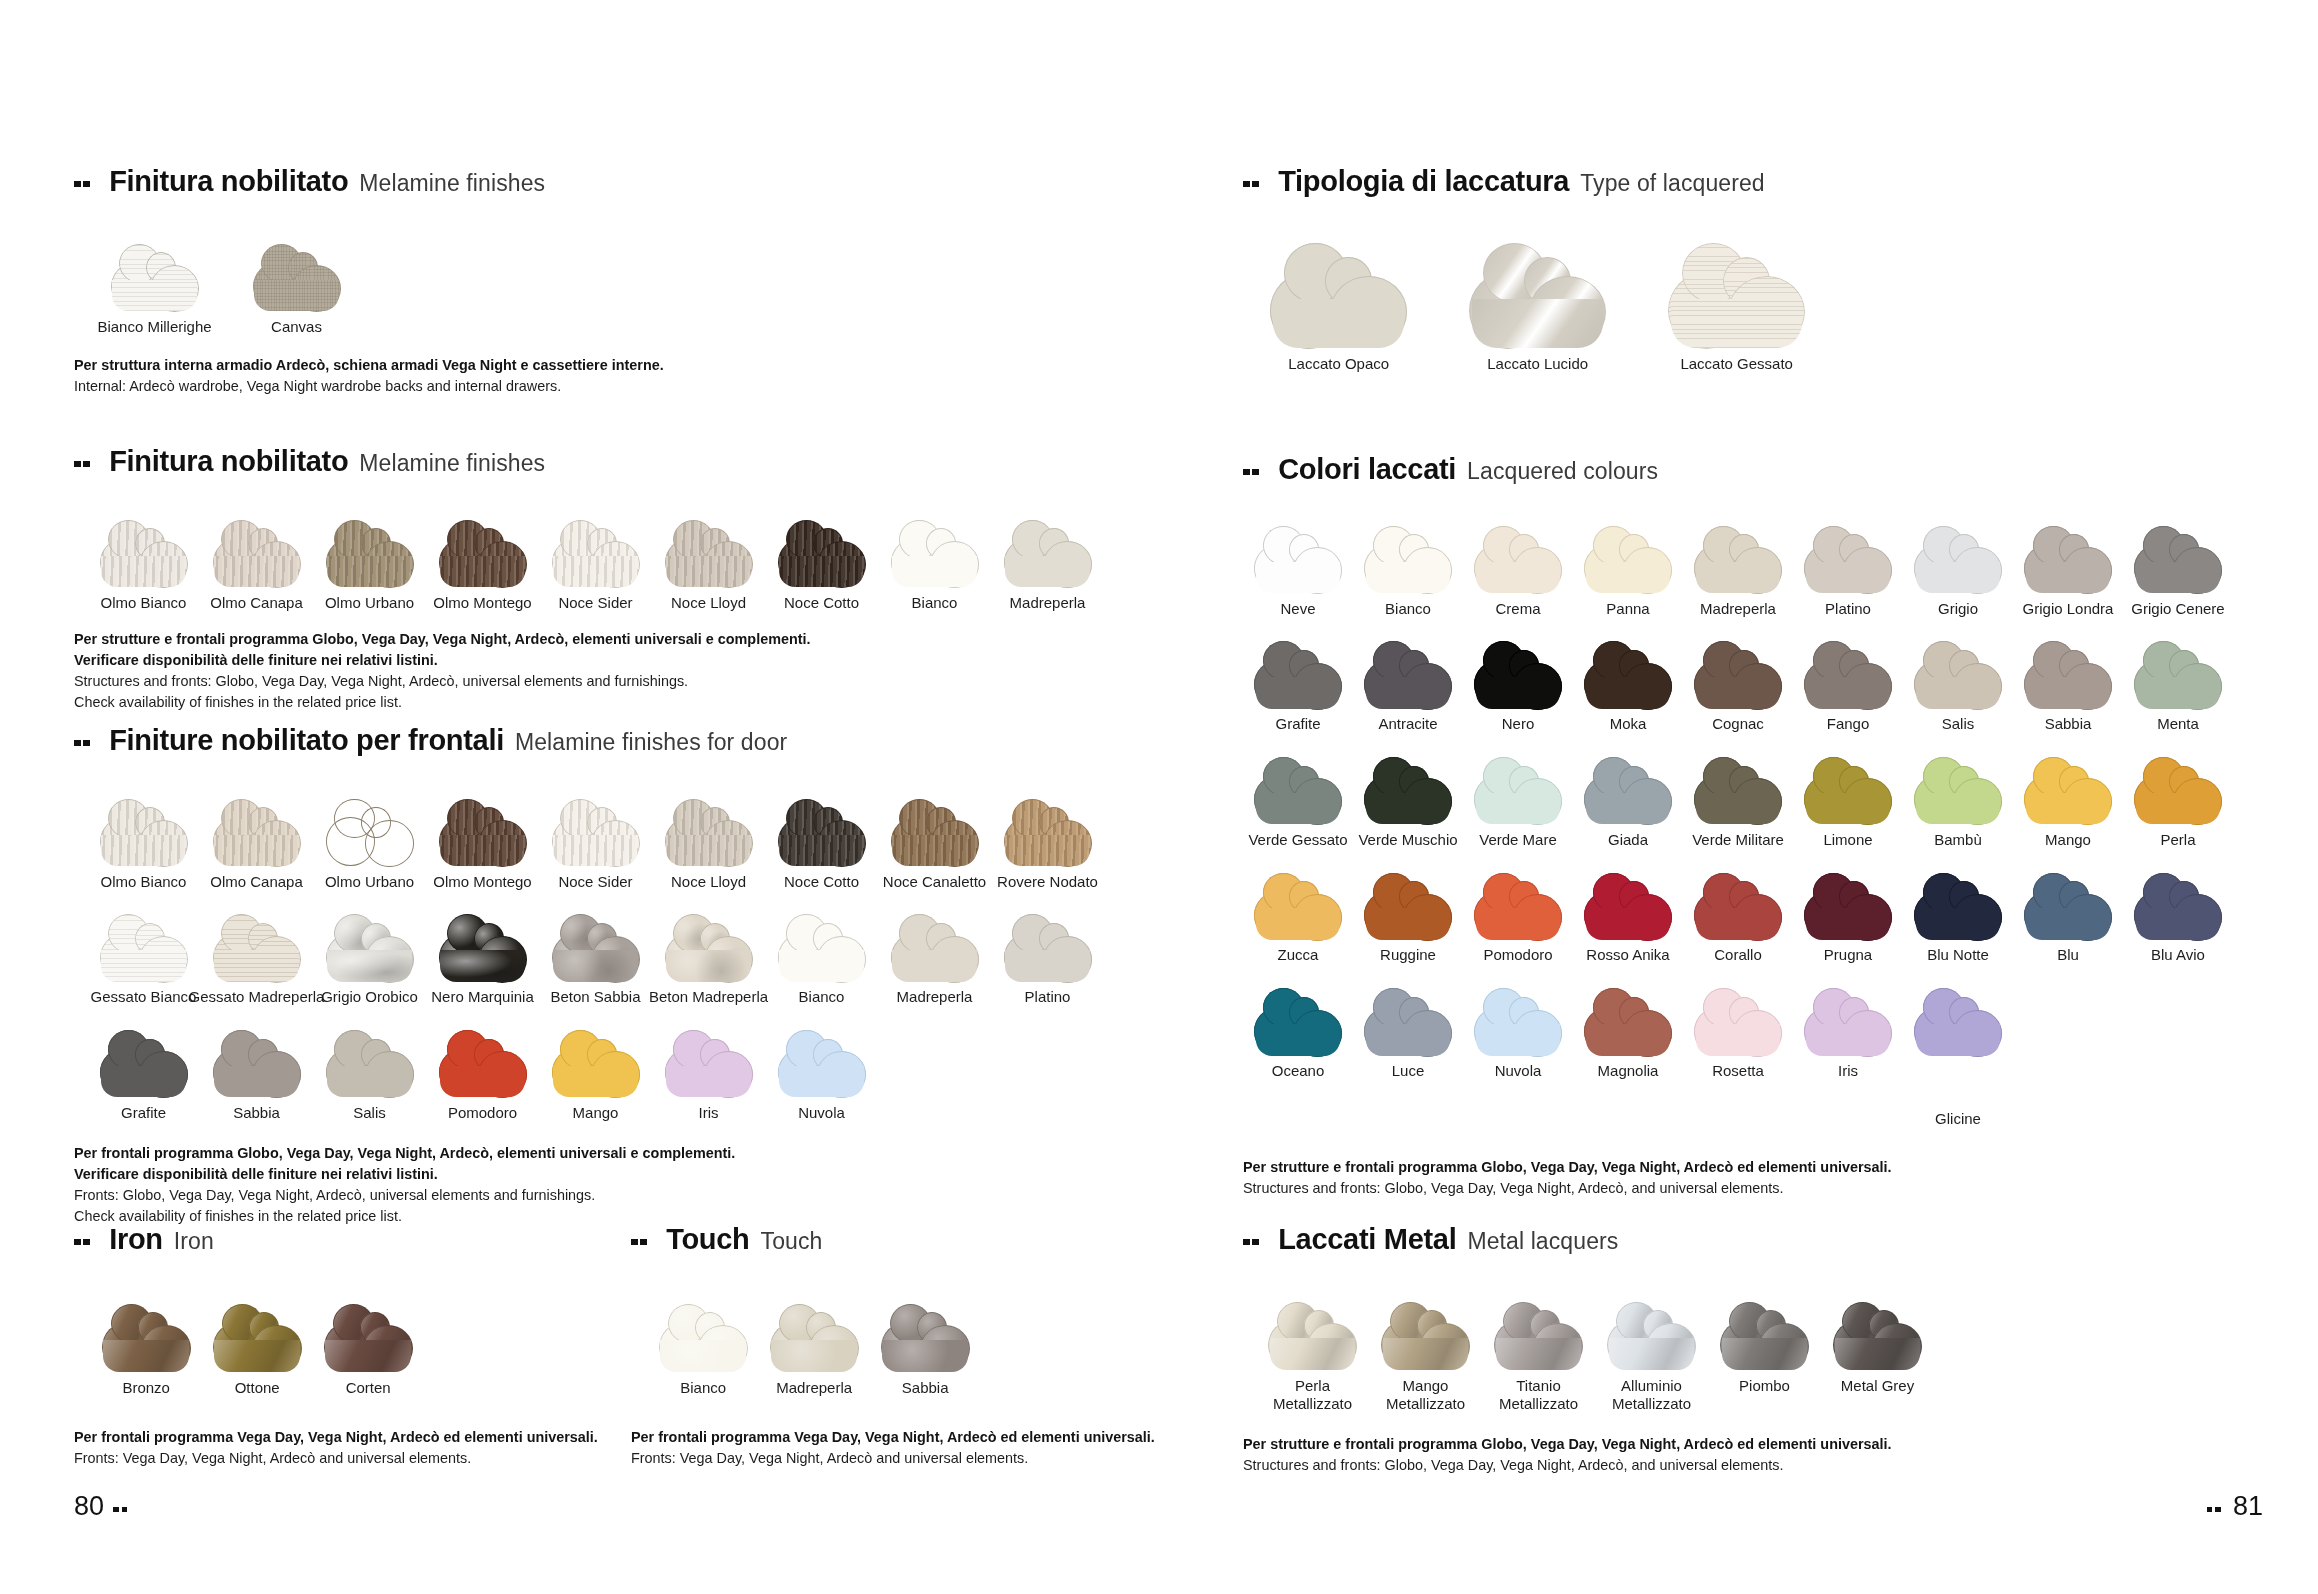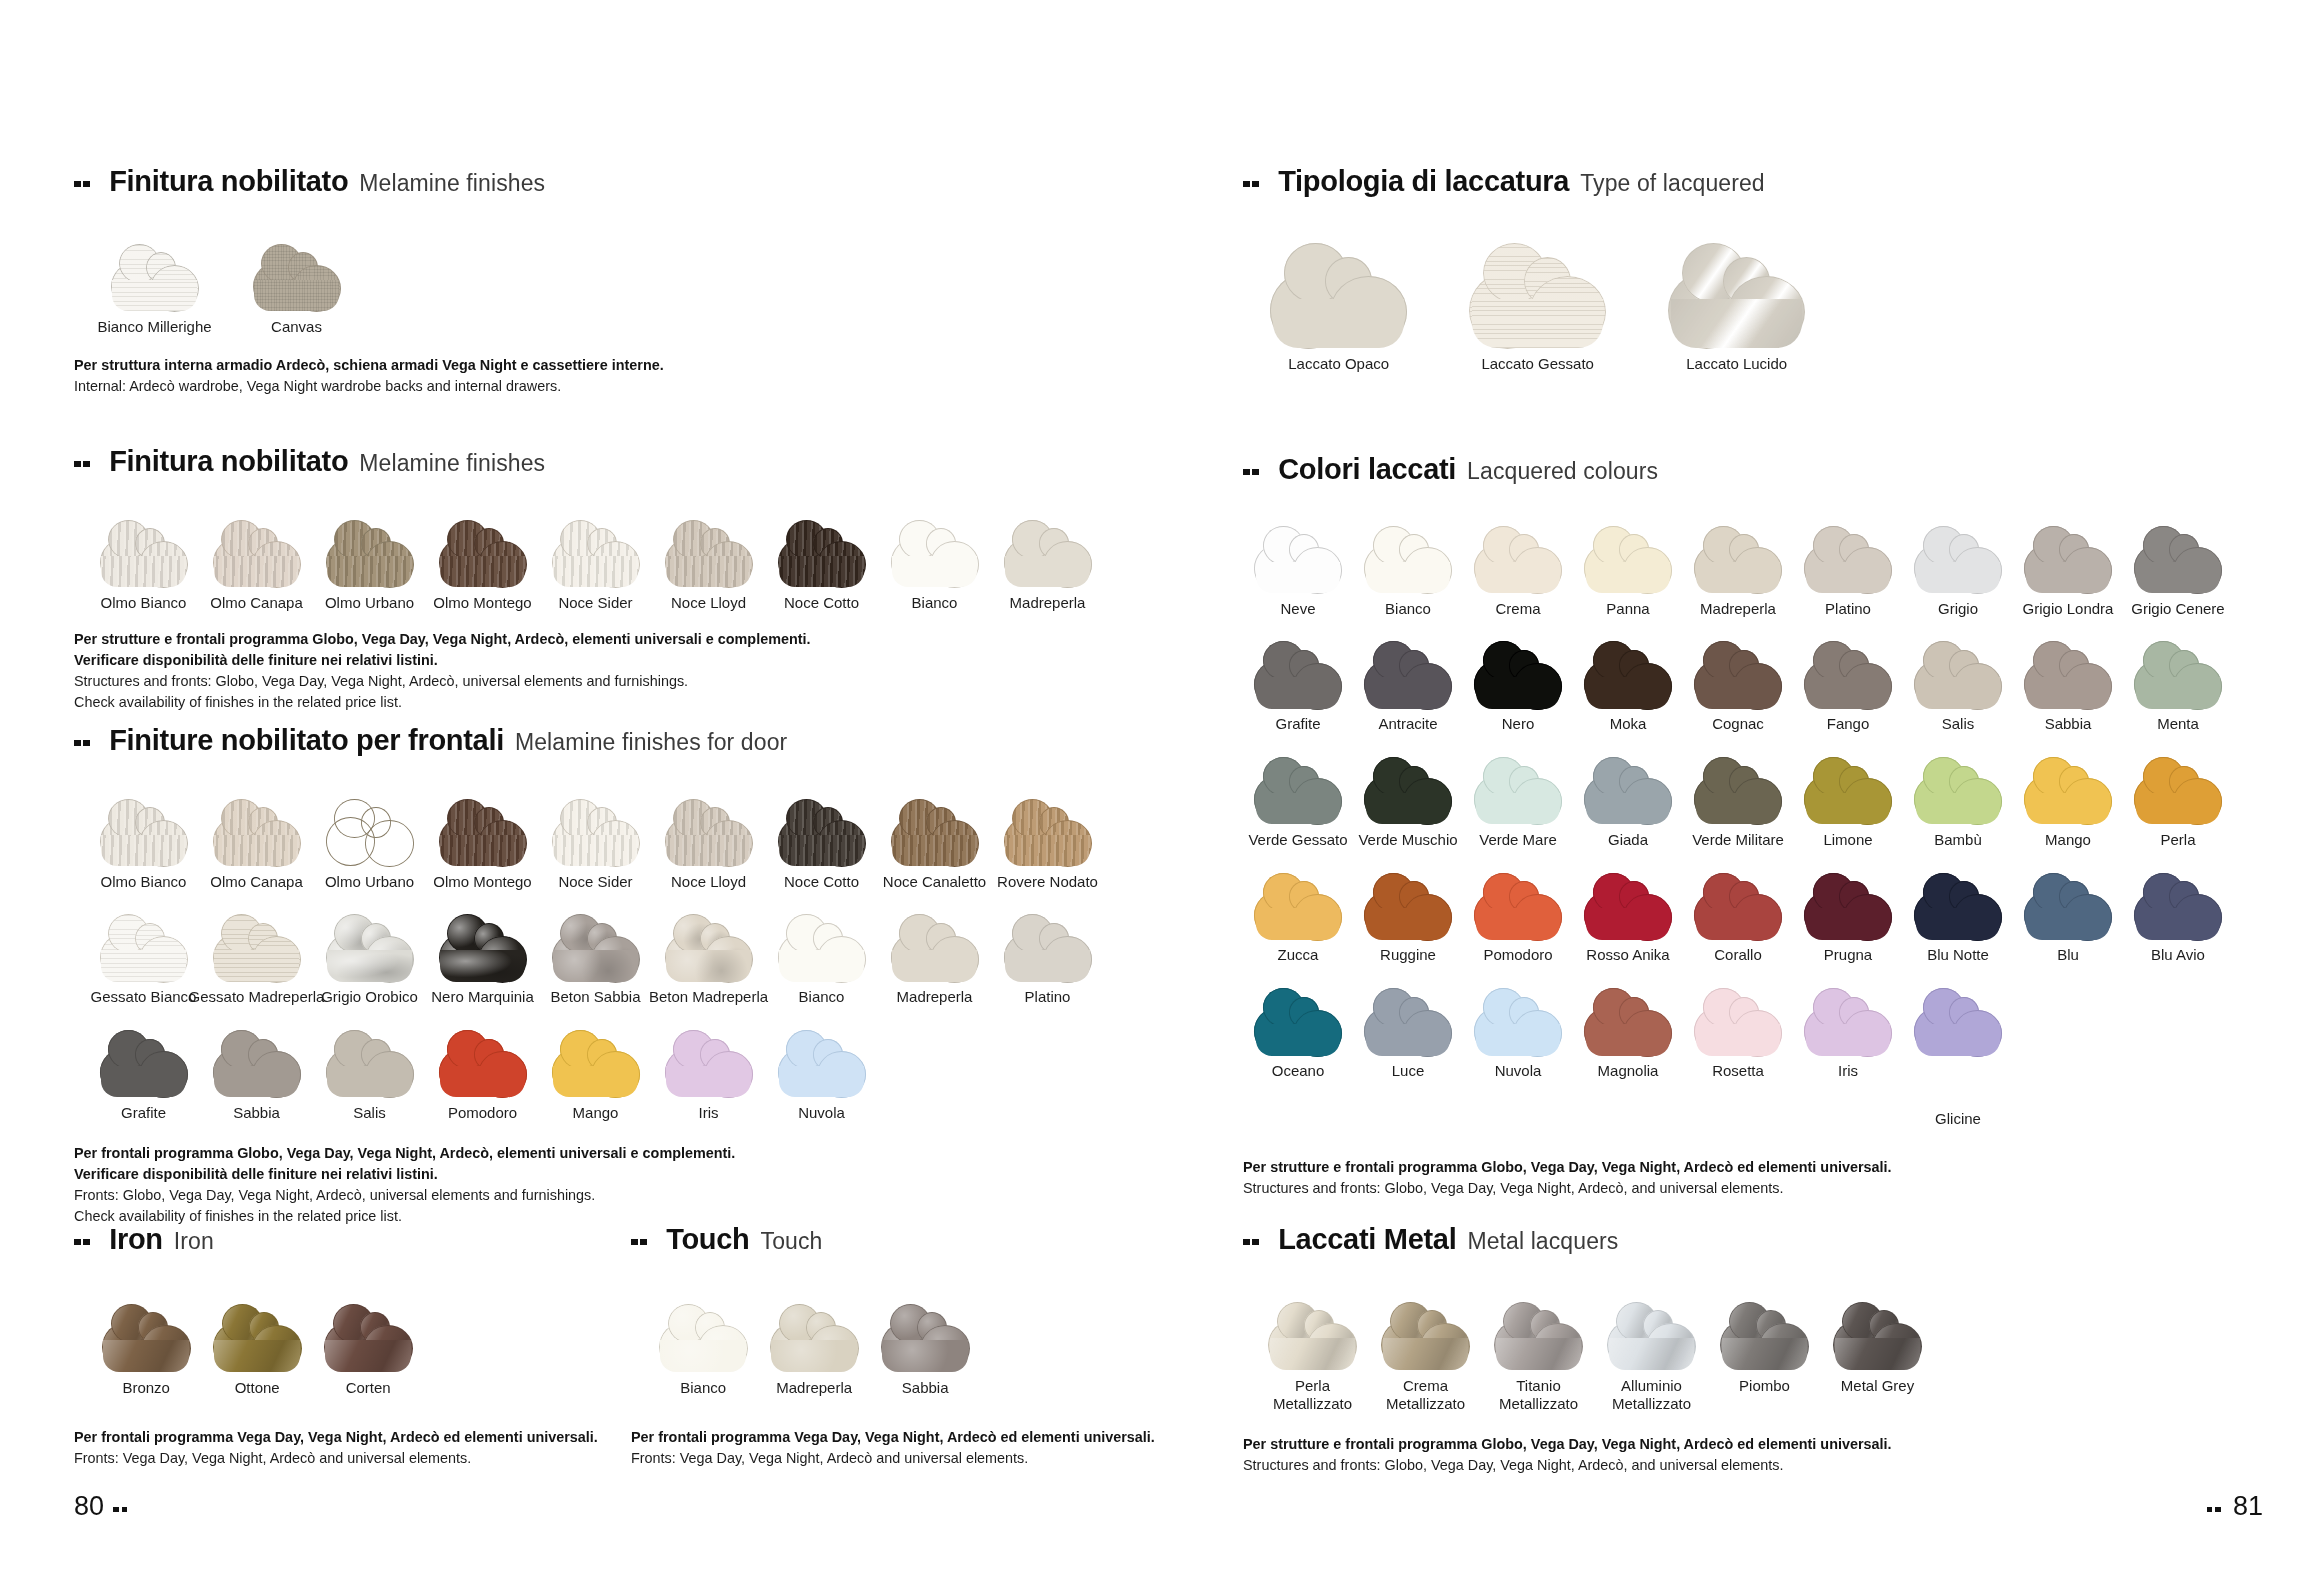--- a/index.html
+++ b/index.html
@@ -566,37 +566,37 @@
               <div style="position: absolute; left: 0px; top: 33px; width: 77px; height: 77px; border-radius: 50%; background: rgb(222, 217, 205); box-shadow: rgb(196, 191, 179) 0px 0px 0px 0.9px inset;"></div>
               <div style="position: absolute; left: 13.7px; top: 4.4px; width: 63px; height: 60px; border-radius: 50%; background: rgb(222, 217, 205); box-shadow: rgb(196, 191, 179) 0px 0px 0px 0.9px inset;"></div>
               <div style="position: absolute; left: 55px; top: 17.5px; width: 47px; height: 48px; border-radius: 50%; background: rgb(222, 217, 205); box-shadow: rgb(196, 191, 179) 0px 0px 0px 0.9px inset;"></div>
               <div style="position: absolute; left: 60px; top: 37px; width: 77px; height: 72px; border-radius: 50%; background: rgb(222, 217, 205); box-shadow: rgb(196, 191, 179) 0px 0px 0px 0.9px inset;"></div>
               <div style="position: absolute; left: 2%; top: 55%; width: 96%; height: 45%; border-radius: 0px 0px 25px 25px; background: rgb(222, 217, 205);"></div>
             </div>
             <div class="label">Laccato Opaco</div>
           </div>
           <div class="sw" style="width: 158px;">
             <div class="cloud" style="width: 137px; height: 109px;">
+              <div style="position: absolute; left: 0px; top: 33px; width: 77px; height: 77px; border-radius: 50%; background: linear-gradient(125deg, rgba(0, 0, 0, 0.1) 0%, rgba(0, 0, 0, 0.04) 38%, rgb(255, 255, 255) 52%, rgba(0, 0, 0, 0.06) 68%, rgba(0, 0, 0, 0.12) 100%), rgb(224, 219, 208); box-shadow: rgb(198, 193, 182) 0px 0px 0px 0.9px inset;"></div>
+              <div style="position: absolute; left: 13.7px; top: 4.4px; width: 63px; height: 60px; border-radius: 50%; background: linear-gradient(125deg, rgba(0, 0, 0, 0.1) 0%, rgba(0, 0, 0, 0.04) 38%, rgb(255, 255, 255) 52%, rgba(0, 0, 0, 0.06) 68%, rgba(0, 0, 0, 0.12) 100%), rgb(224, 219, 208); box-shadow: rgb(198, 193, 182) 0px 0px 0px 0.9px inset;"></div>
+              <div style="position: absolute; left: 55px; top: 17.5px; width: 47px; height: 48px; border-radius: 50%; background: linear-gradient(125deg, rgba(0, 0, 0, 0.1) 0%, rgba(0, 0, 0, 0.04) 38%, rgb(255, 255, 255) 52%, rgba(0, 0, 0, 0.06) 68%, rgba(0, 0, 0, 0.12) 100%), rgb(224, 219, 208); box-shadow: rgb(198, 193, 182) 0px 0px 0px 0.9px inset;"></div>
+              <div style="position: absolute; left: 60px; top: 37px; width: 77px; height: 72px; border-radius: 50%; background: linear-gradient(125deg, rgba(0, 0, 0, 0.1) 0%, rgba(0, 0, 0, 0.04) 38%, rgb(255, 255, 255) 52%, rgba(0, 0, 0, 0.06) 68%, rgba(0, 0, 0, 0.12) 100%), rgb(224, 219, 208); box-shadow: rgb(198, 193, 182) 0px 0px 0px 0.9px inset;"></div>
+              <div style="position: absolute; left: 2%; top: 55%; width: 96%; height: 45%; border-radius: 0px 0px 25px 25px; background: linear-gradient(125deg, rgba(0, 0, 0, 0.1) 0%, rgba(0, 0, 0, 0.04) 38%, rgb(255, 255, 255) 52%, rgba(0, 0, 0, 0.06) 68%, rgba(0, 0, 0, 0.12) 100%), rgb(224, 219, 208);"></div>
+            </div>
+            <div class="label">Laccato Lucido</div>
+          </div>
+          <div class="sw" style="width: 158px;">
+            <div class="cloud" style="width: 137px; height: 109px;">
               <div style="position: absolute; left: 0px; top: 33px; width: 77px; height: 77px; border-radius: 50%; background: repeating-linear-gradient(0deg, rgba(0, 0, 0, 0.07) 0px, rgba(0, 0, 0, 0.07) 0.9px, rgba(255, 255, 255, 0.25) 0.9px, rgba(255, 255, 255, 0.25) 4.6px), rgb(236, 229, 216); box-shadow: rgb(207, 200, 187) 0px 0px 0px 0.9px inset;"></div>
               <div style="position: absolute; left: 13.7px; top: 4.4px; width: 63px; height: 60px; border-radius: 50%; background: repeating-linear-gradient(0deg, rgba(0, 0, 0, 0.07) 0px, rgba(0, 0, 0, 0.07) 0.9px, rgba(255, 255, 255, 0.25) 0.9px, rgba(255, 255, 255, 0.25) 4.6px), rgb(236, 229, 216); box-shadow: rgb(207, 200, 187) 0px 0px 0px 0.9px inset;"></div>
               <div style="position: absolute; left: 55px; top: 17.5px; width: 47px; height: 48px; border-radius: 50%; background: repeating-linear-gradient(0deg, rgba(0, 0, 0, 0.07) 0px, rgba(0, 0, 0, 0.07) 0.9px, rgba(255, 255, 255, 0.25) 0.9px, rgba(255, 255, 255, 0.25) 4.6px), rgb(236, 229, 216); box-shadow: rgb(207, 200, 187) 0px 0px 0px 0.9px inset;"></div>
               <div style="position: absolute; left: 60px; top: 37px; width: 77px; height: 72px; border-radius: 50%; background: repeating-linear-gradient(0deg, rgba(0, 0, 0, 0.07) 0px, rgba(0, 0, 0, 0.07) 0.9px, rgba(255, 255, 255, 0.25) 0.9px, rgba(255, 255, 255, 0.25) 4.6px), rgb(236, 229, 216); box-shadow: rgb(207, 200, 187) 0px 0px 0px 0.9px inset;"></div>
               <div style="position: absolute; left: 2%; top: 55%; width: 96%; height: 45%; border-radius: 0px 0px 25px 25px; background: repeating-linear-gradient(0deg, rgba(0, 0, 0, 0.07) 0px, rgba(0, 0, 0, 0.07) 0.9px, rgba(255, 255, 255, 0.25) 0.9px, rgba(255, 255, 255, 0.25) 4.6px), rgb(236, 229, 216);"></div>
             </div>
             <div class="label">Laccato Gessato</div>
-          </div>
-          <div class="sw" style="width: 158px;">
-            <div class="cloud" style="width: 137px; height: 109px;">
-              <div style="position: absolute; left: 0px; top: 33px; width: 77px; height: 77px; border-radius: 50%; background: linear-gradient(125deg, rgba(0, 0, 0, 0.1) 0%, rgba(0, 0, 0, 0.04) 38%, rgb(255, 255, 255) 52%, rgba(0, 0, 0, 0.06) 68%, rgba(0, 0, 0, 0.12) 100%), rgb(224, 219, 208); box-shadow: rgb(198, 193, 182) 0px 0px 0px 0.9px inset;"></div>
-              <div style="position: absolute; left: 13.7px; top: 4.4px; width: 63px; height: 60px; border-radius: 50%; background: linear-gradient(125deg, rgba(0, 0, 0, 0.1) 0%, rgba(0, 0, 0, 0.04) 38%, rgb(255, 255, 255) 52%, rgba(0, 0, 0, 0.06) 68%, rgba(0, 0, 0, 0.12) 100%), rgb(224, 219, 208); box-shadow: rgb(198, 193, 182) 0px 0px 0px 0.9px inset;"></div>
-              <div style="position: absolute; left: 55px; top: 17.5px; width: 47px; height: 48px; border-radius: 50%; background: linear-gradient(125deg, rgba(0, 0, 0, 0.1) 0%, rgba(0, 0, 0, 0.04) 38%, rgb(255, 255, 255) 52%, rgba(0, 0, 0, 0.06) 68%, rgba(0, 0, 0, 0.12) 100%), rgb(224, 219, 208); box-shadow: rgb(198, 193, 182) 0px 0px 0px 0.9px inset;"></div>
-              <div style="position: absolute; left: 60px; top: 37px; width: 77px; height: 72px; border-radius: 50%; background: linear-gradient(125deg, rgba(0, 0, 0, 0.1) 0%, rgba(0, 0, 0, 0.04) 38%, rgb(255, 255, 255) 52%, rgba(0, 0, 0, 0.06) 68%, rgba(0, 0, 0, 0.12) 100%), rgb(224, 219, 208); box-shadow: rgb(198, 193, 182) 0px 0px 0px 0.9px inset;"></div>
-              <div style="position: absolute; left: 2%; top: 55%; width: 96%; height: 45%; border-radius: 0px 0px 25px 25px; background: linear-gradient(125deg, rgba(0, 0, 0, 0.1) 0%, rgba(0, 0, 0, 0.04) 38%, rgb(255, 255, 255) 52%, rgba(0, 0, 0, 0.06) 68%, rgba(0, 0, 0, 0.12) 100%), rgb(224, 219, 208);"></div>
-            </div>
-            <div class="label">Laccato Lucido</div>
           </div>
         </div>
     </div>
 
     <div class="sect" style="left:0;top:453px;">
       <div class="head">
         <span class="dots"><i></i><i></i></span>
         <span class="h-it">Colori laccati</span>
         <span class="h-en">Lacquered colours</span>
       </div>
@@ -1066,21 +1066,21 @@
             <div class="label two">Perla Metallizzato</div>
           </div>
           <div class="sw" style="width: 113px;">
             <div class="cloud" style="width: 89px; height: 71px;">
               <div style="position: absolute; left: 0px; top: 21.4px; width: 50px; height: 50px; border-radius: 50%; background: linear-gradient(115deg, rgba(255, 255, 255, 0.38) 0%, rgba(255, 255, 255, 0) 35%, rgba(0, 0, 0, 0.16) 70%, rgba(255, 255, 255, 0.22) 100%), rgb(179, 163, 134); box-shadow: rgb(153, 138, 111) 0px 0px 0px 0.9px inset;"></div>
               <div style="position: absolute; left: 9px; top: 2.9px; width: 41px; height: 39px; border-radius: 50%; background: linear-gradient(115deg, rgba(255, 255, 255, 0.38) 0%, rgba(255, 255, 255, 0) 35%, rgba(0, 0, 0, 0.16) 70%, rgba(255, 255, 255, 0.22) 100%), rgb(179, 163, 134); box-shadow: rgb(153, 138, 111) 0px 0px 0px 0.9px inset;"></div>
               <div style="position: absolute; left: 36px; top: 11.4px; width: 30px; height: 31px; border-radius: 50%; background: linear-gradient(115deg, rgba(255, 255, 255, 0.38) 0%, rgba(255, 255, 255, 0) 35%, rgba(0, 0, 0, 0.16) 70%, rgba(255, 255, 255, 0.22) 100%), rgb(179, 163, 134); box-shadow: rgb(153, 138, 111) 0px 0px 0px 0.9px inset;"></div>
               <div style="position: absolute; left: 39px; top: 24px; width: 50px; height: 47px; border-radius: 50%; background: linear-gradient(115deg, rgba(255, 255, 255, 0.38) 0%, rgba(255, 255, 255, 0) 35%, rgba(0, 0, 0, 0.16) 70%, rgba(255, 255, 255, 0.22) 100%), rgb(179, 163, 134); box-shadow: rgb(153, 138, 111) 0px 0px 0px 0.9px inset;"></div>
               <div style="position: absolute; left: 2%; top: 55%; width: 96%; height: 45%; border-radius: 0px 0px 16px 16px; background: linear-gradient(115deg, rgba(255, 255, 255, 0.38) 0%, rgba(255, 255, 255, 0) 35%, rgba(0, 0, 0, 0.16) 70%, rgba(255, 255, 255, 0.22) 100%), rgb(179, 163, 134);"></div>
             </div>
-            <div class="label two">Crema Metallizzato</div>
+            <div class="label two">Mango Metallizzato</div>
           </div>
           <div class="sw" style="width: 113px;">
             <div class="cloud" style="width: 89px; height: 71px;">
               <div style="position: absolute; left: 0px; top: 21.4px; width: 50px; height: 50px; border-radius: 50%; background: linear-gradient(115deg, rgba(255, 255, 255, 0.38) 0%, rgba(255, 255, 255, 0) 35%, rgba(0, 0, 0, 0.16) 70%, rgba(255, 255, 255, 0.22) 100%), rgb(169, 162, 159); box-shadow: rgb(143, 136, 133) 0px 0px 0px 0.9px inset;"></div>
               <div style="position: absolute; left: 9px; top: 2.9px; width: 41px; height: 39px; border-radius: 50%; background: linear-gradient(115deg, rgba(255, 255, 255, 0.38) 0%, rgba(255, 255, 255, 0) 35%, rgba(0, 0, 0, 0.16) 70%, rgba(255, 255, 255, 0.22) 100%), rgb(169, 162, 159); box-shadow: rgb(143, 136, 133) 0px 0px 0px 0.9px inset;"></div>
               <div style="position: absolute; left: 36px; top: 11.4px; width: 30px; height: 31px; border-radius: 50%; background: linear-gradient(115deg, rgba(255, 255, 255, 0.38) 0%, rgba(255, 255, 255, 0) 35%, rgba(0, 0, 0, 0.16) 70%, rgba(255, 255, 255, 0.22) 100%), rgb(169, 162, 159); box-shadow: rgb(143, 136, 133) 0px 0px 0px 0.9px inset;"></div>
               <div style="position: absolute; left: 39px; top: 24px; width: 50px; height: 47px; border-radius: 50%; background: linear-gradient(115deg, rgba(255, 255, 255, 0.38) 0%, rgba(255, 255, 255, 0) 35%, rgba(0, 0, 0, 0.16) 70%, rgba(255, 255, 255, 0.22) 100%), rgb(169, 162, 159); box-shadow: rgb(143, 136, 133) 0px 0px 0px 0.9px inset;"></div>
               <div style="position: absolute; left: 2%; top: 55%; width: 96%; height: 45%; border-radius: 0px 0px 16px 16px; background: linear-gradient(115deg, rgba(255, 255, 255, 0.38) 0%, rgba(255, 255, 255, 0) 35%, rgba(0, 0, 0, 0.16) 70%, rgba(255, 255, 255, 0.22) 100%), rgb(169, 162, 159);"></div>
             </div>
             <div class="label two">Titanio Metallizzato</div>

